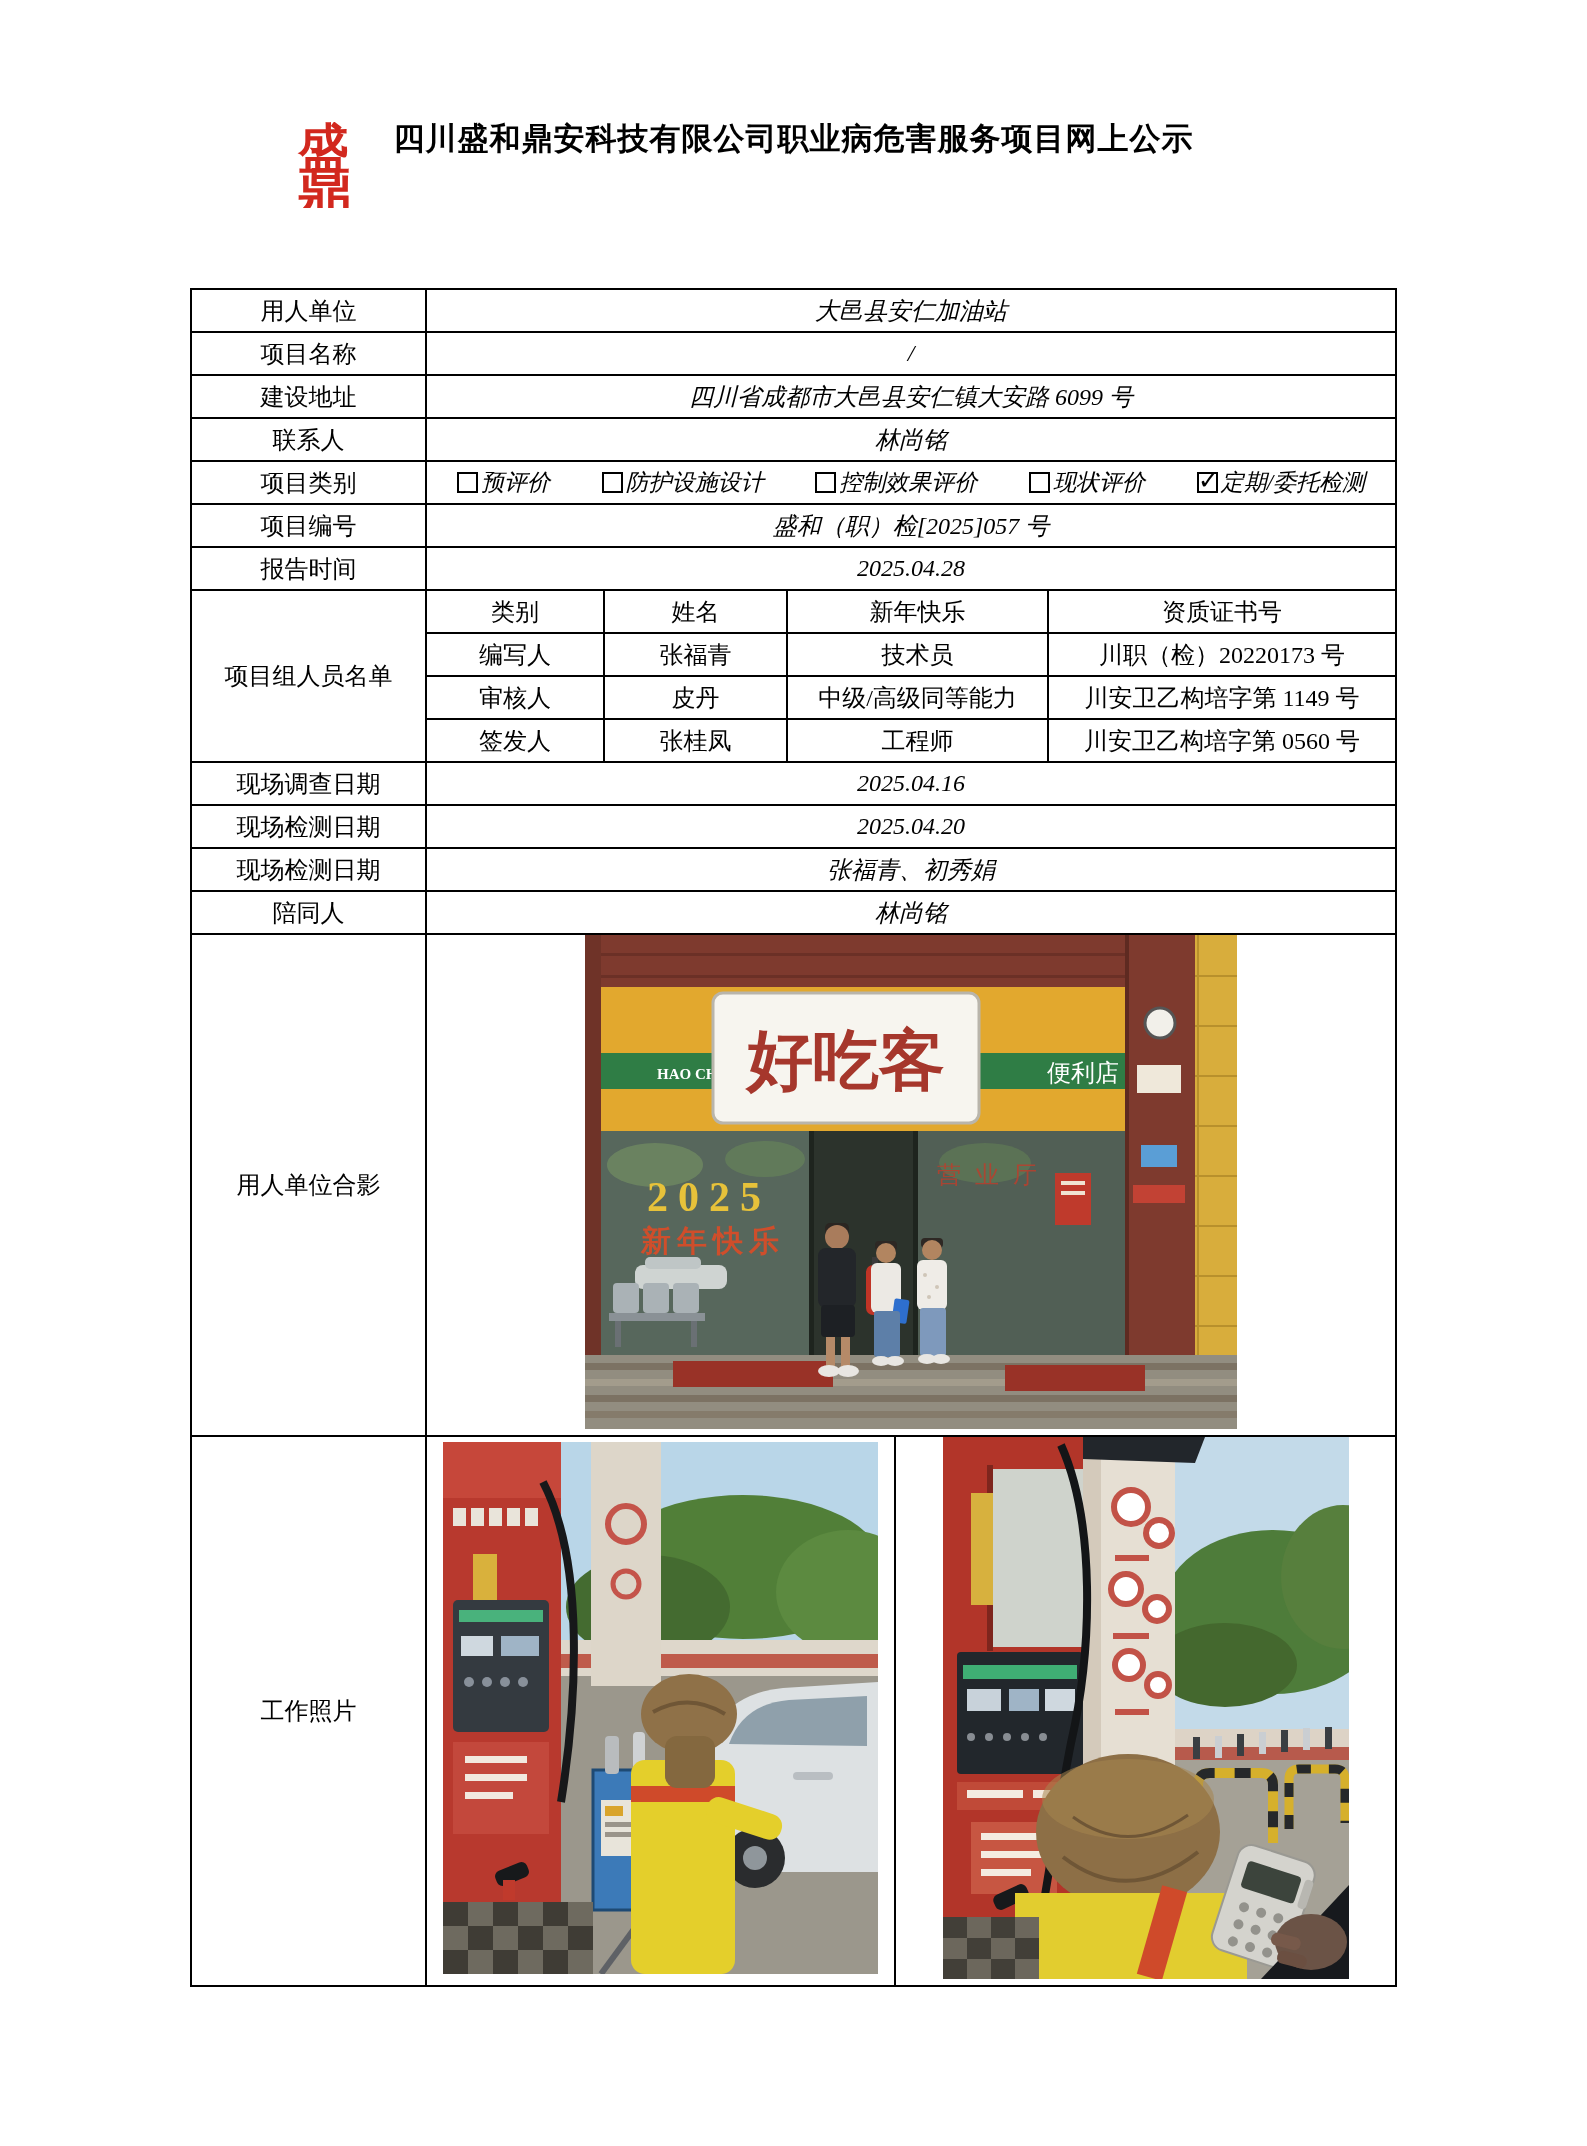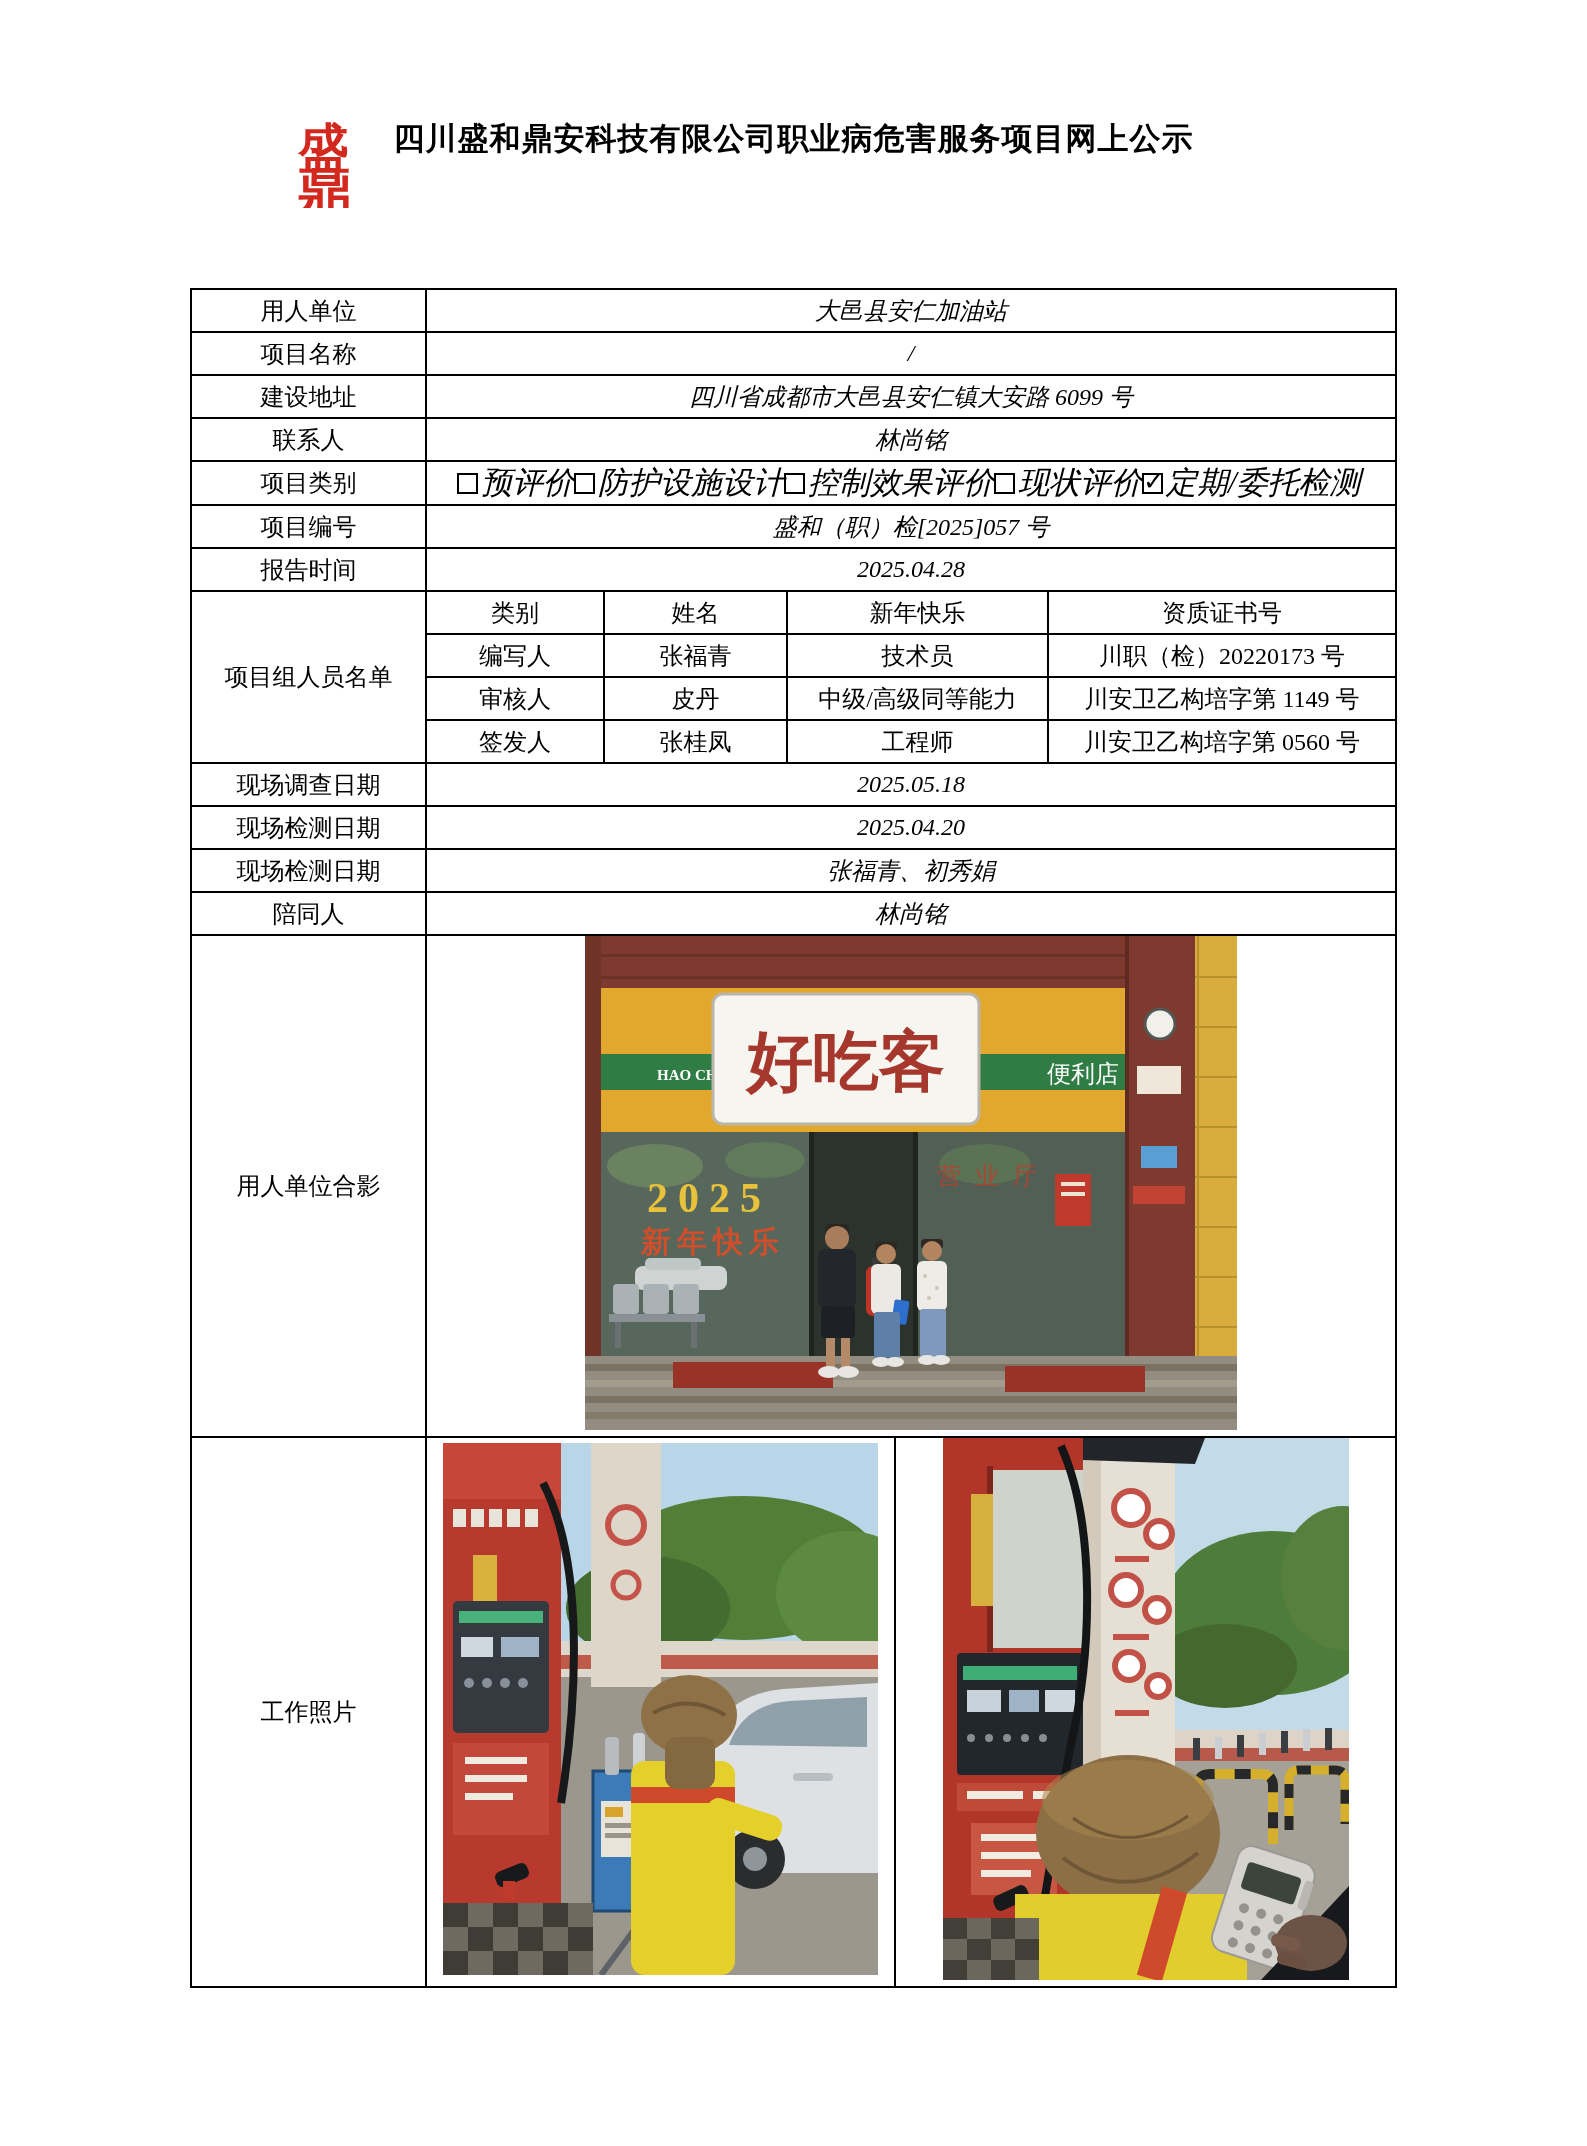--- a/index.html
+++ b/index.html
@@ -16,22 +16,22 @@
         table-layout:fixed;width:1205px;}
   table.form td{border:2px solid #000;text-align:center;vertical-align:middle;
         font-size:24px;padding:0 16px;overflow:hidden;}
   td.lab{font-size:24px;}
   td.val{font-size:24px;font-style:italic;}
   tr.std{height:43px;}
   tr.photo-row-1{height:502px;}
   tr.photo-row-2{height:423px;}
   td.photo-cell{padding:0;}
   
-  .cat-line{display:flex;align-items:center;
-        font-size:31px;padding:0 14px;white-space:nowrap;}
+  .cat-line{display:flex;justify-content:space-between;align-items:center;
+        font-size:23px;padding:0 14px;white-space:nowrap;}
   .opt{display:inline-flex;align-items:center;}
   .cb{position:relative;display:inline-block;width:17px;height:17px;
         border:2px solid #000;margin-right:3px;flex:none;}
   .cb.checked::after{content:"✓";position:absolute;left:-1px;top:-9px;
         font-size:26px;font-weight:bold;font-family:"DejaVu Sans",sans-serif;}
   svg text{font-family:"Liberation Serif","DejaVu Serif",serif;}
 </style>
 </head>
 <body>
 
@@ -139,21 +139,21 @@
     </tr>
     <tr class="std">
       <td>签发人</td>
       <td>张桂凤</td>
       <td colspan="2">工程师</td>
       <td>川安卫乙构培字第 0560 号</td>
     </tr>
 
     <tr class="std">
       <td class="lab">现场调查日期</td>
-      <td class="val" colspan="5">2025.05.18</td>
+      <td class="val" colspan="5">2025.04.16</td>
     </tr>
 
     <tr class="std">
       <td class="lab">现场检测日期</td>
       <td class="val" colspan="5">2025.04.20</td>
     </tr>
 
     <tr class="std">
       <td class="lab">现场检测日期</td>
       <td class="val" colspan="5">张福青、初秀娟</td>

